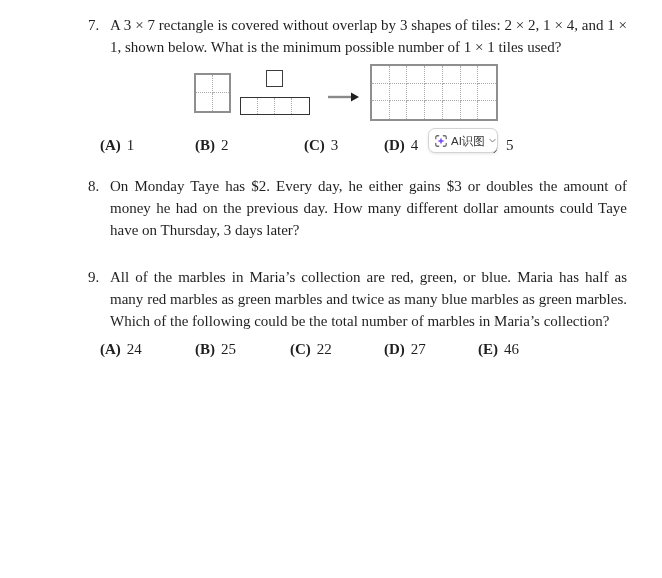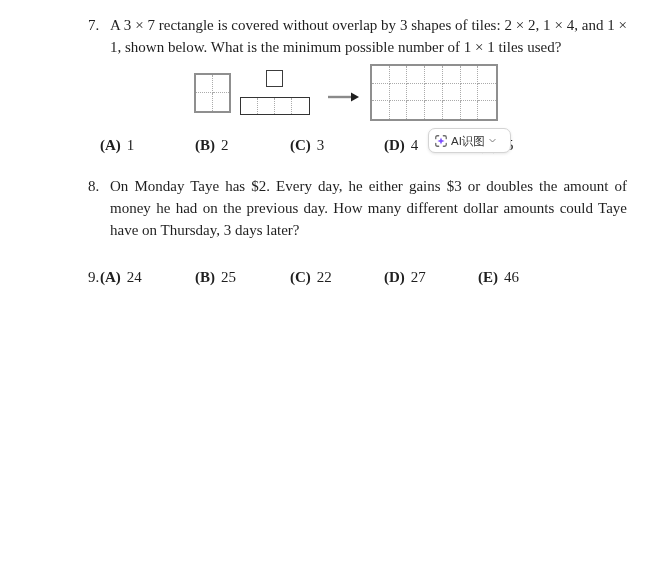--- a/index.html
+++ b/index.html
@@ -31,21 +31,21 @@
   .target   { left: 260px; top: 0;    width: 128px; height: 57px; border: 2px solid #8f8f8f; }
   .arrow { position: absolute; left: 218px; top: 22px; }
   .gcell { }
   
   .choices { position: relative; height: 22px; margin-left: -10px; }
   .choice { position: absolute; top: 0; white-space: nowrap; }
   .clabel { font-weight: bold; margin-right: 6px; }
   
   .ai-btn {
     position: absolute; left: 328px; top: -6px; z-index: 5;
-    height: 25px; padding: 0 13px 0 5px;
+    height: 25px; padding: 0 0 0 5px;
     display: inline-flex; align-items: center; gap: 3px;
     background: #ffffff;
     border: 1px solid #d4d4d4; border-radius: 7px;
     box-shadow: 0 1px 3px rgba(0,0,0,0.10);
     font-family: "Liberation Sans", "DejaVu Sans", sans-serif;
     font-size: 11.5px; color: #333; cursor: pointer;
     font-style: normal; letter-spacing: 0;
   }
   .ai-btn svg { display: block; }
 </style>
@@ -102,21 +102,21 @@
             <div class="gcell" style="border-right: 1px dotted rgb(171, 171, 171);"></div>
             <div class="gcell" style="border-right: 1px dotted rgb(171, 171, 171);"></div>
             <div class="gcell" style="border-right: 1px dotted rgb(171, 171, 171);"></div>
             <div class="gcell"></div>
           </div>
       </div>
 
       <div class="choices">
         <span class="choice" style="left:0"><b class="clabel">(A)</b><span>1</span></span>
         <span class="choice" style="left:95px"><b class="clabel">(B)</b><span>2</span></span>
-        <span class="choice" style="left:190px"><b class="clabel">(C)</b><span>3</span></span>
+        <span class="choice" style="left:204px"><b class="clabel">(C)</b><span>3</span></span>
         <span class="choice" style="left:284px"><b class="clabel">(D)</b><span>4</span></span>
         <span class="choice" style="left:378px"><b class="clabel">(E)</b></span>
         <span class="choice" style="left:406px">5</span>
 
         <div class="ai-btn">
           <span>
             <svg width="14" height="14" viewBox="0 0 24 24" fill="none">
               <path d="M3 8 V5.5 Q3 3 5.5 3 H8" stroke="#6b6b6b" stroke-width="2.2" stroke-linecap="round"></path>
               <path d="M16 3 H18.5 Q21 3 21 5.5 V8" stroke="#6b6b6b" stroke-width="2.2" stroke-linecap="round"></path>
               <path d="M21 16 V18.5 Q21 21 18.5 21 H16" stroke="#6b6b6b" stroke-width="2.2" stroke-linecap="round"></path>
@@ -138,20 +138,21 @@
   <div class="problem">
     <div class="pnum">8.</div>
     <div class="pbody">
       <p class="en">On Monday Taye has $2. Every day, he either gains $3 or doubles the amount of money he had on the previous day. How many different dollar amounts could Taye have on Thursday, 3 days later?</p>
     </div>
   </div>
 
   <div class="problem">
     <div class="pnum">9.</div>
     <div class="pbody">
+      <p class="en">All of the marbles in Maria’s collection are red, green, or blue. Maria has half as many red marbles as green marbles and twice as many blue marbles as green marbles. Which of the following could be the total number of marbles in Maria’s collection?</p>
       <div class="choices">
         <span class="choice" style="left:0"><b class="clabel">(A)</b><span>24</span></span>
         <span class="choice" style="left:95px"><b class="clabel">(B)</b><span>25</span></span>
         <span class="choice" style="left:190px"><b class="clabel">(C)</b><span>22</span></span>
         <span class="choice" style="left:284px"><b class="clabel">(D)</b><span>27</span></span>
         <span class="choice" style="left:378px"><b class="clabel">(E)</b><span>46</span></span>
       </div>
     </div>
   </div>
 

